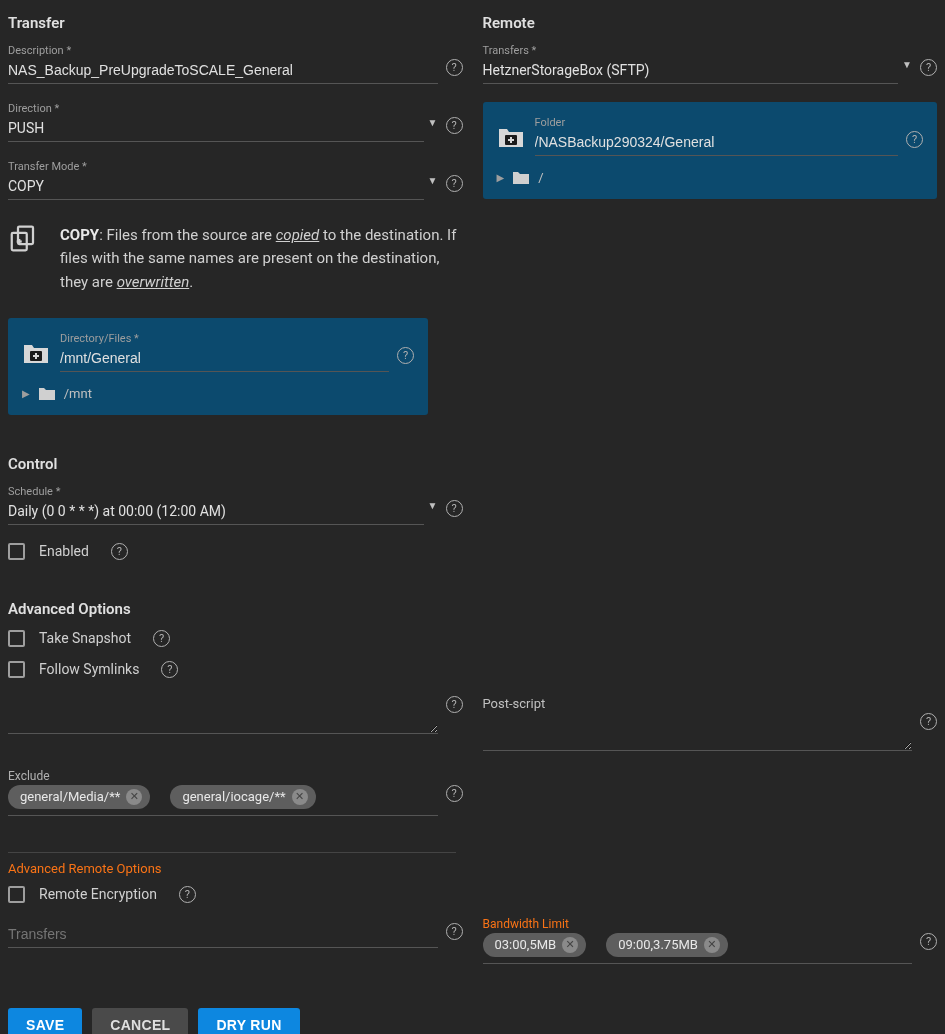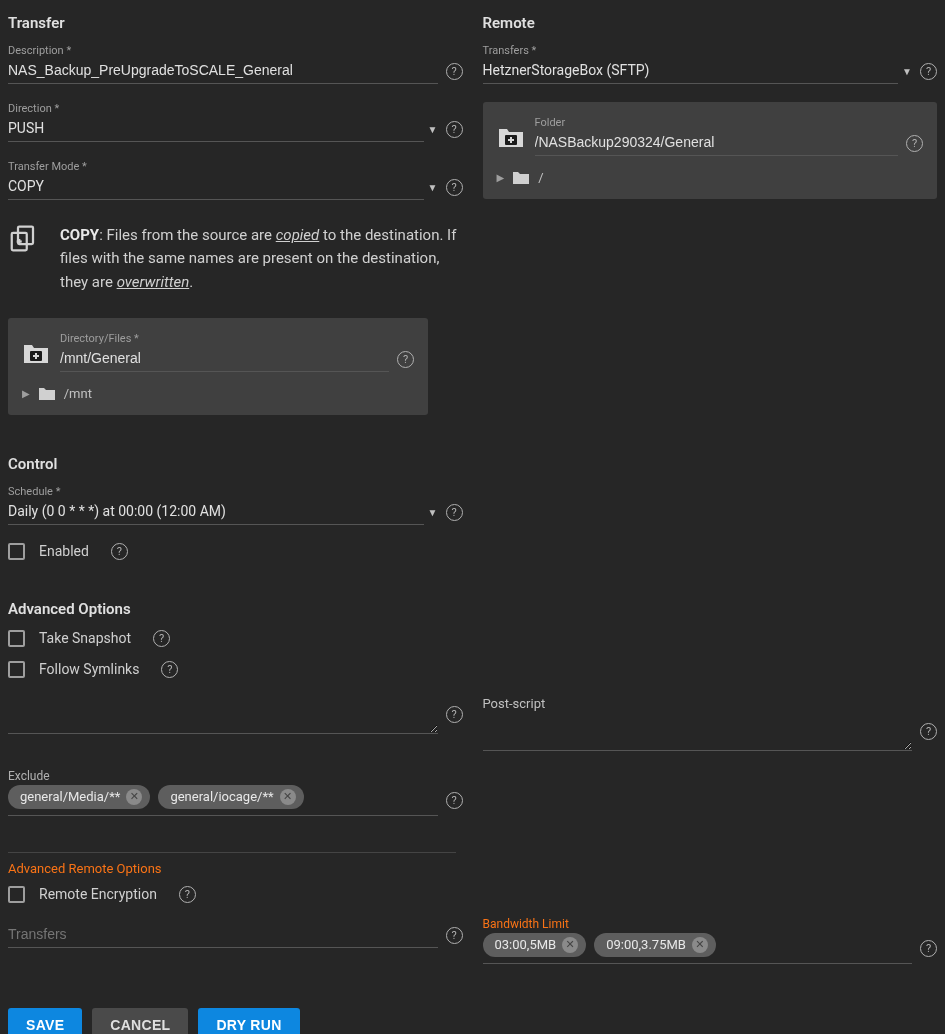--- a/index.html
+++ b/index.html
@@ -30,21 +30,21 @@
     margin-bottom: 18px;
   }
   .field-label {
     font-size: 11px;
     color: #9e9e9e;
     display: block;
     margin-bottom: 2px;
   }
   .field-row {
     display: flex;
-    align-items: center;
+    align-items: flex-start;
   }
   .field-input {
     flex: 1;
     background: transparent;
     border: none;
     border-bottom: 1px solid #555;
     color: #e0e0e0;
     font-size: 14px;
     padding: 3px 0 5px 0;
     outline: none;
@@ -88,21 +88,21 @@
   }
   .info-box-icon svg { display:block; }
   .info-text {
     color: #d0d0d0;
     font-size: 15px;
     line-height: 1.55;
   }
   .info-text b { color: #e8e8e8; }
   .info-text i { text-decoration: underline; font-style: italic; }
   .dir-panel {
-    background: #404040;
+    background: #0c4a6e;
     border-radius: 3px;
     padding: 14px 14px 14px 14px;
     margin-bottom: 14px;
     max-width: 420px;
   }
   .dir-top {
     display: flex;
     align-items: center;
     gap: 12px;
   }
@@ -138,21 +138,21 @@
     display:inline-block;
     flex-shrink:0;
   }
   .checkbox-label { color:#d0d0d0; font-size:14px; }
   .chip-container {
     flex:1;
     border-bottom:1px solid #555;
     padding-bottom:6px;
     display:flex;
     flex-wrap:wrap;
-    gap:8px;
+    gap:20px;
     min-height:30px;
   }
   .chip {
     background:#5e5e5e;
     border-radius:14px;
     padding:4px 8px 4px 12px;
     display:inline-flex;
     align-items:center;
     gap:6px;
     color:#e8e8e8;

